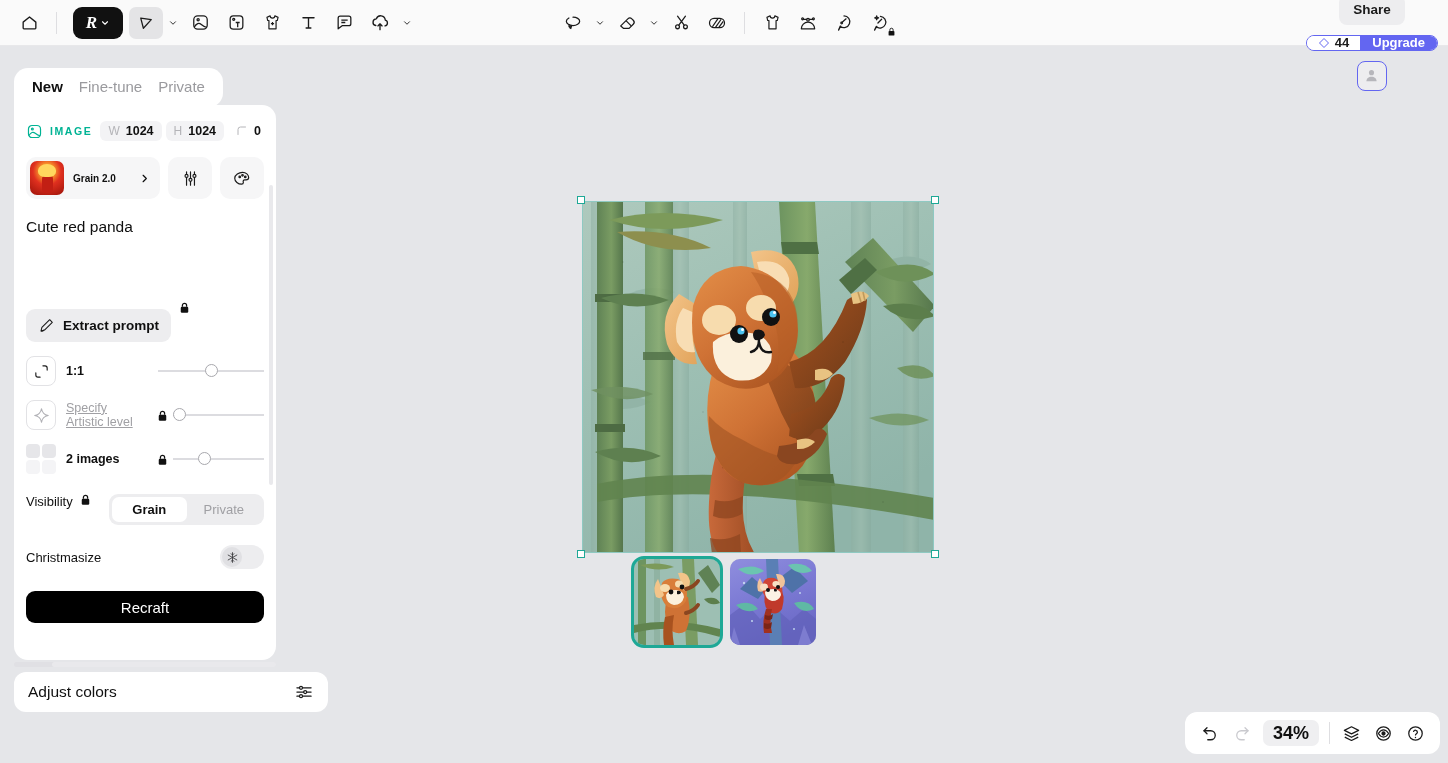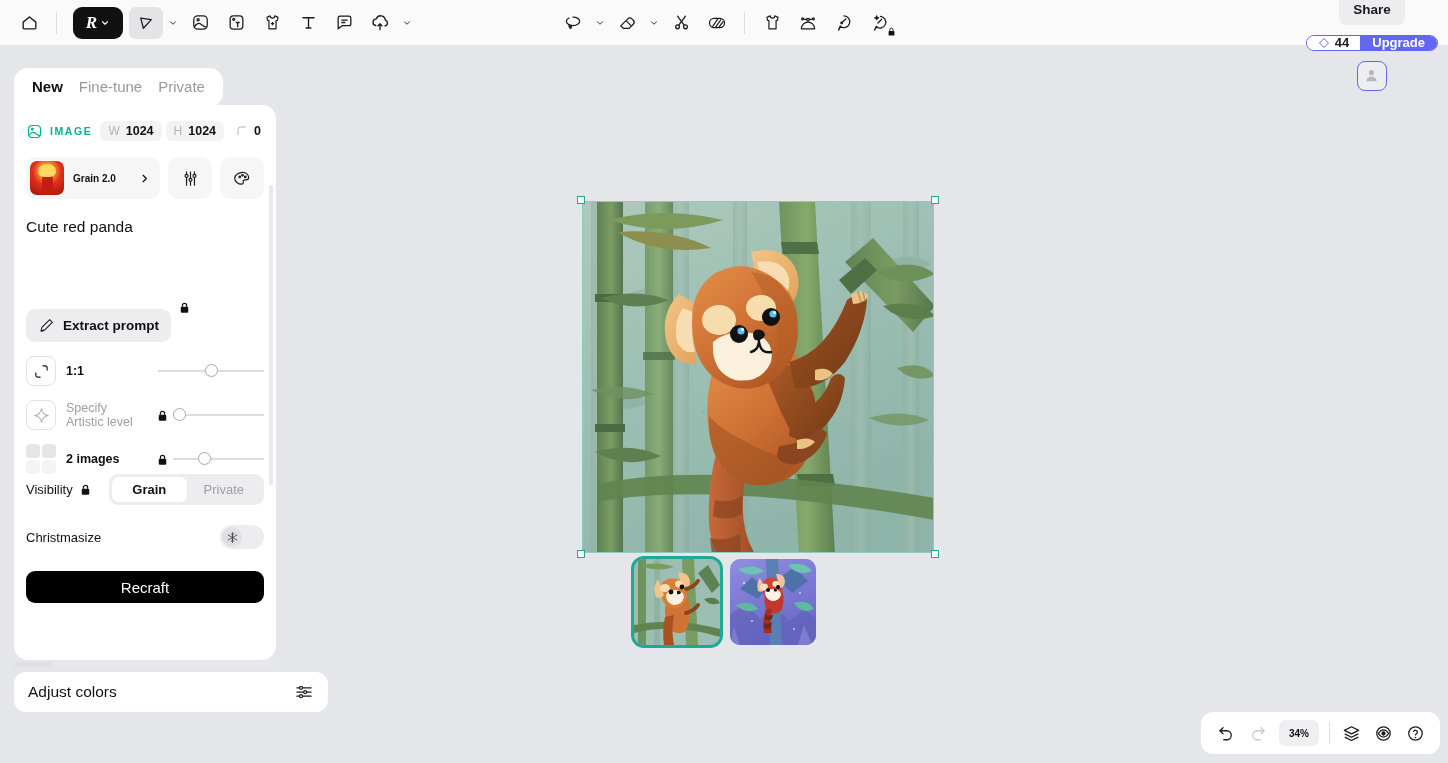--- a/index.html
+++ b/index.html
@@ -151,38 +151,38 @@
   }
   .extract .lk { position: absolute; right: -18px; top: -7px; }
 
   .ctrlrow { display: flex; align-items: center; gap: 10px; margin-top: 14px; }
   .ctrlicon {
     width: 30px; height: 30px; border: 1px solid #e2e2e5; border-radius: 8px;
     display: flex; align-items: center; justify-content: center;
     flex: none; cursor: pointer; background: #fff;
   }
   .ctrllabel { font-size: 12.5px; color: #101010; font-weight: bold; width: 82px; line-height: 1.15; }
-  .ctrllabel.muted { color: #a0a0a4; font-weight: normal; }
+  .ctrllabel.muted { color: #a0a0a4; font-weight: normal; text-decoration: underline; }
   .sliderwrap { flex: 1; display: flex; align-items: center; gap: 6px; }
   .slider { position: relative; flex: 1; height: 14px; cursor: pointer; }
   .slider .track {
     position: absolute; top: 6px; left: 0; right: 0; height: 1.5px; background: #dcdce0;
   }
   .slider .knob {
     position: absolute; top: 0; width: 13px; height: 13px; border-radius: 50%;
     background: #fff; border: 1.5px solid #a8a8ad;
   }
   .grid4 {
     width: 30px; height: 30px; display: grid; grid-template-columns: 1fr 1fr;
     grid-template-rows: 1fr 1fr; gap: 2px; flex: none; cursor: pointer;
   }
   .grid4 i { border-radius: 4px; background: #e6e6e9; }
   .grid4 i.pale { background: #f4f4f6; }
 
-  .visrow { display: flex; align-items: center; gap: 8px; }
+  .visrow { display: flex; align-items: flex-start; gap: 8px; margin-top: 20px; }
   .visrow .ttl { font-size: 13px; color: #101010; }
   .seg {
     margin-left: auto; display: flex; background: #ededef; border-radius: 9px;
     padding: 3px; width: 155px;
   }
   .seg div {
     flex: 1; text-align: center; font-size: 13px; padding: 5px 0;
     border-radius: 7px; cursor: pointer; color: #a0a0a4;
   }
   .seg div.on { background: #fff; color: #101010; font-weight: bold; }
@@ -260,21 +260,21 @@
     background: #fff; border-radius: 12px; display: flex; align-items: center;
     padding: 0 10px; gap: 2px;
   }
   .zb {
     width: 30px; height: 30px; display: flex; align-items: center;
     justify-content: center; border-radius: 7px; cursor: pointer; color: #1b1b1b;
   }
   .zb.dis { color: #c9c9ce; cursor: default; }
   .zpct {
     padding: 0 10px; height: 26px; background: #efeff1; border-radius: 7px;
-    font-size: 10px; font-weight: bold; color: #101010;
+    font-size: 18px; font-weight: bold; color: #101010;
     display: flex; align-items: center; cursor: pointer; margin: 0 4px;
   }
 </style>
 </head>
 <body>
 
 <div class="topbar">
 
   <div class="tb-left">
     <div class="ticon">

